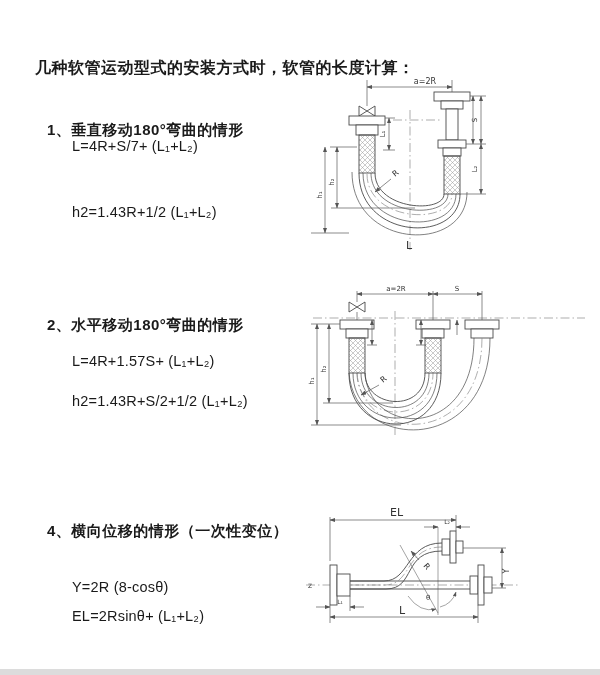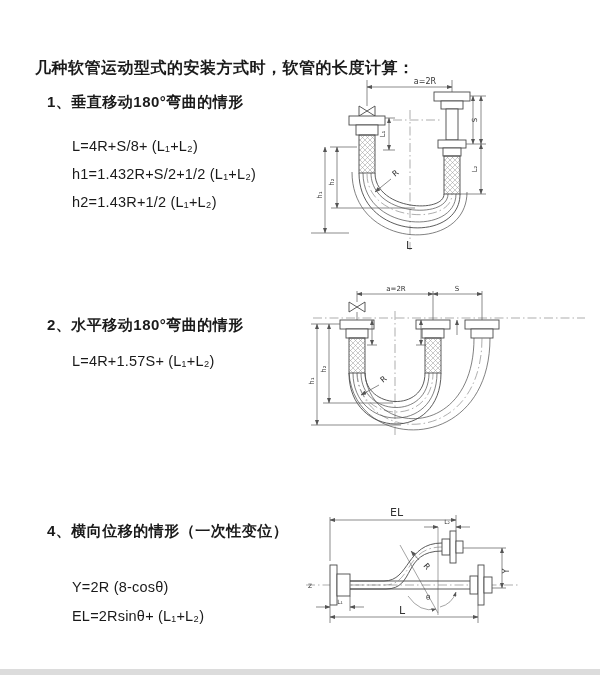--- a/index.html
+++ b/index.html
@@ -15,27 +15,27 @@
   .diag text.t11{font-size:11px;}
   .bottom-strip{position:absolute;left:0;top:669px;width:600px;height:6px;background:#dcdcdc;}
 </style>
 </head>
 <body>
 
 <div class="page">
 
   <div class="title">几种软管运动型式的安装方式时，软管的长度计算：</div>
 
-  <div class="heading" style="top:93px">1、垂直移动180°弯曲的情形</div>
-  <div class="formula" style="top:138px">L=4R+S/8+ (L₁+L₂)</div>
-  <div class="formula" style="top:166px">h1=1.432R+S/2+1/2 (L₁+L₂)</div>
-  <div class="formula" style="top:194px">h2=1.43R+1/2 (L₁+L₂)</div>
+  <div class="heading" style="top:121px">1、垂直移动180°弯曲的情形</div>
+  <div class="formula" style="top:138px">L=4R+S/7+ (L₁+L₂)</div>
+  <div class="formula" style="top:204px">h2=1.43R+1/2 (L₁+L₂)</div>
 
   <div class="heading" style="top:316px">2、水平移动180°弯曲的情形</div>
   <div class="formula" style="top:353px">L=4R+1.57S+ (L₁+L₂)</div>
+  <div class="formula" style="top:393px">h2=1.43R+S/2+1/2 (L₁+L₂)</div>
 
   <div class="heading" style="top:522px">4、横向位移的情形（一次性变位）</div>
   <div class="formula" style="top:579px">Y=2R (8-cosθ)</div>
   <div class="formula" style="top:608px">EL=2Rsinθ+ (L₁+L₂)</div>
 
   <svg class="diag" style="left:305px;top:70px" width="285" height="192" viewBox="0 0 285 192">
     <defs>
       <pattern id="hp1" patternUnits="userSpaceOnUse" width="5" height="5">
         <path d="M0 5 L5 0 M0 0 L5 5" stroke="#999" stroke-width="0.5"></path>
       </pattern>

